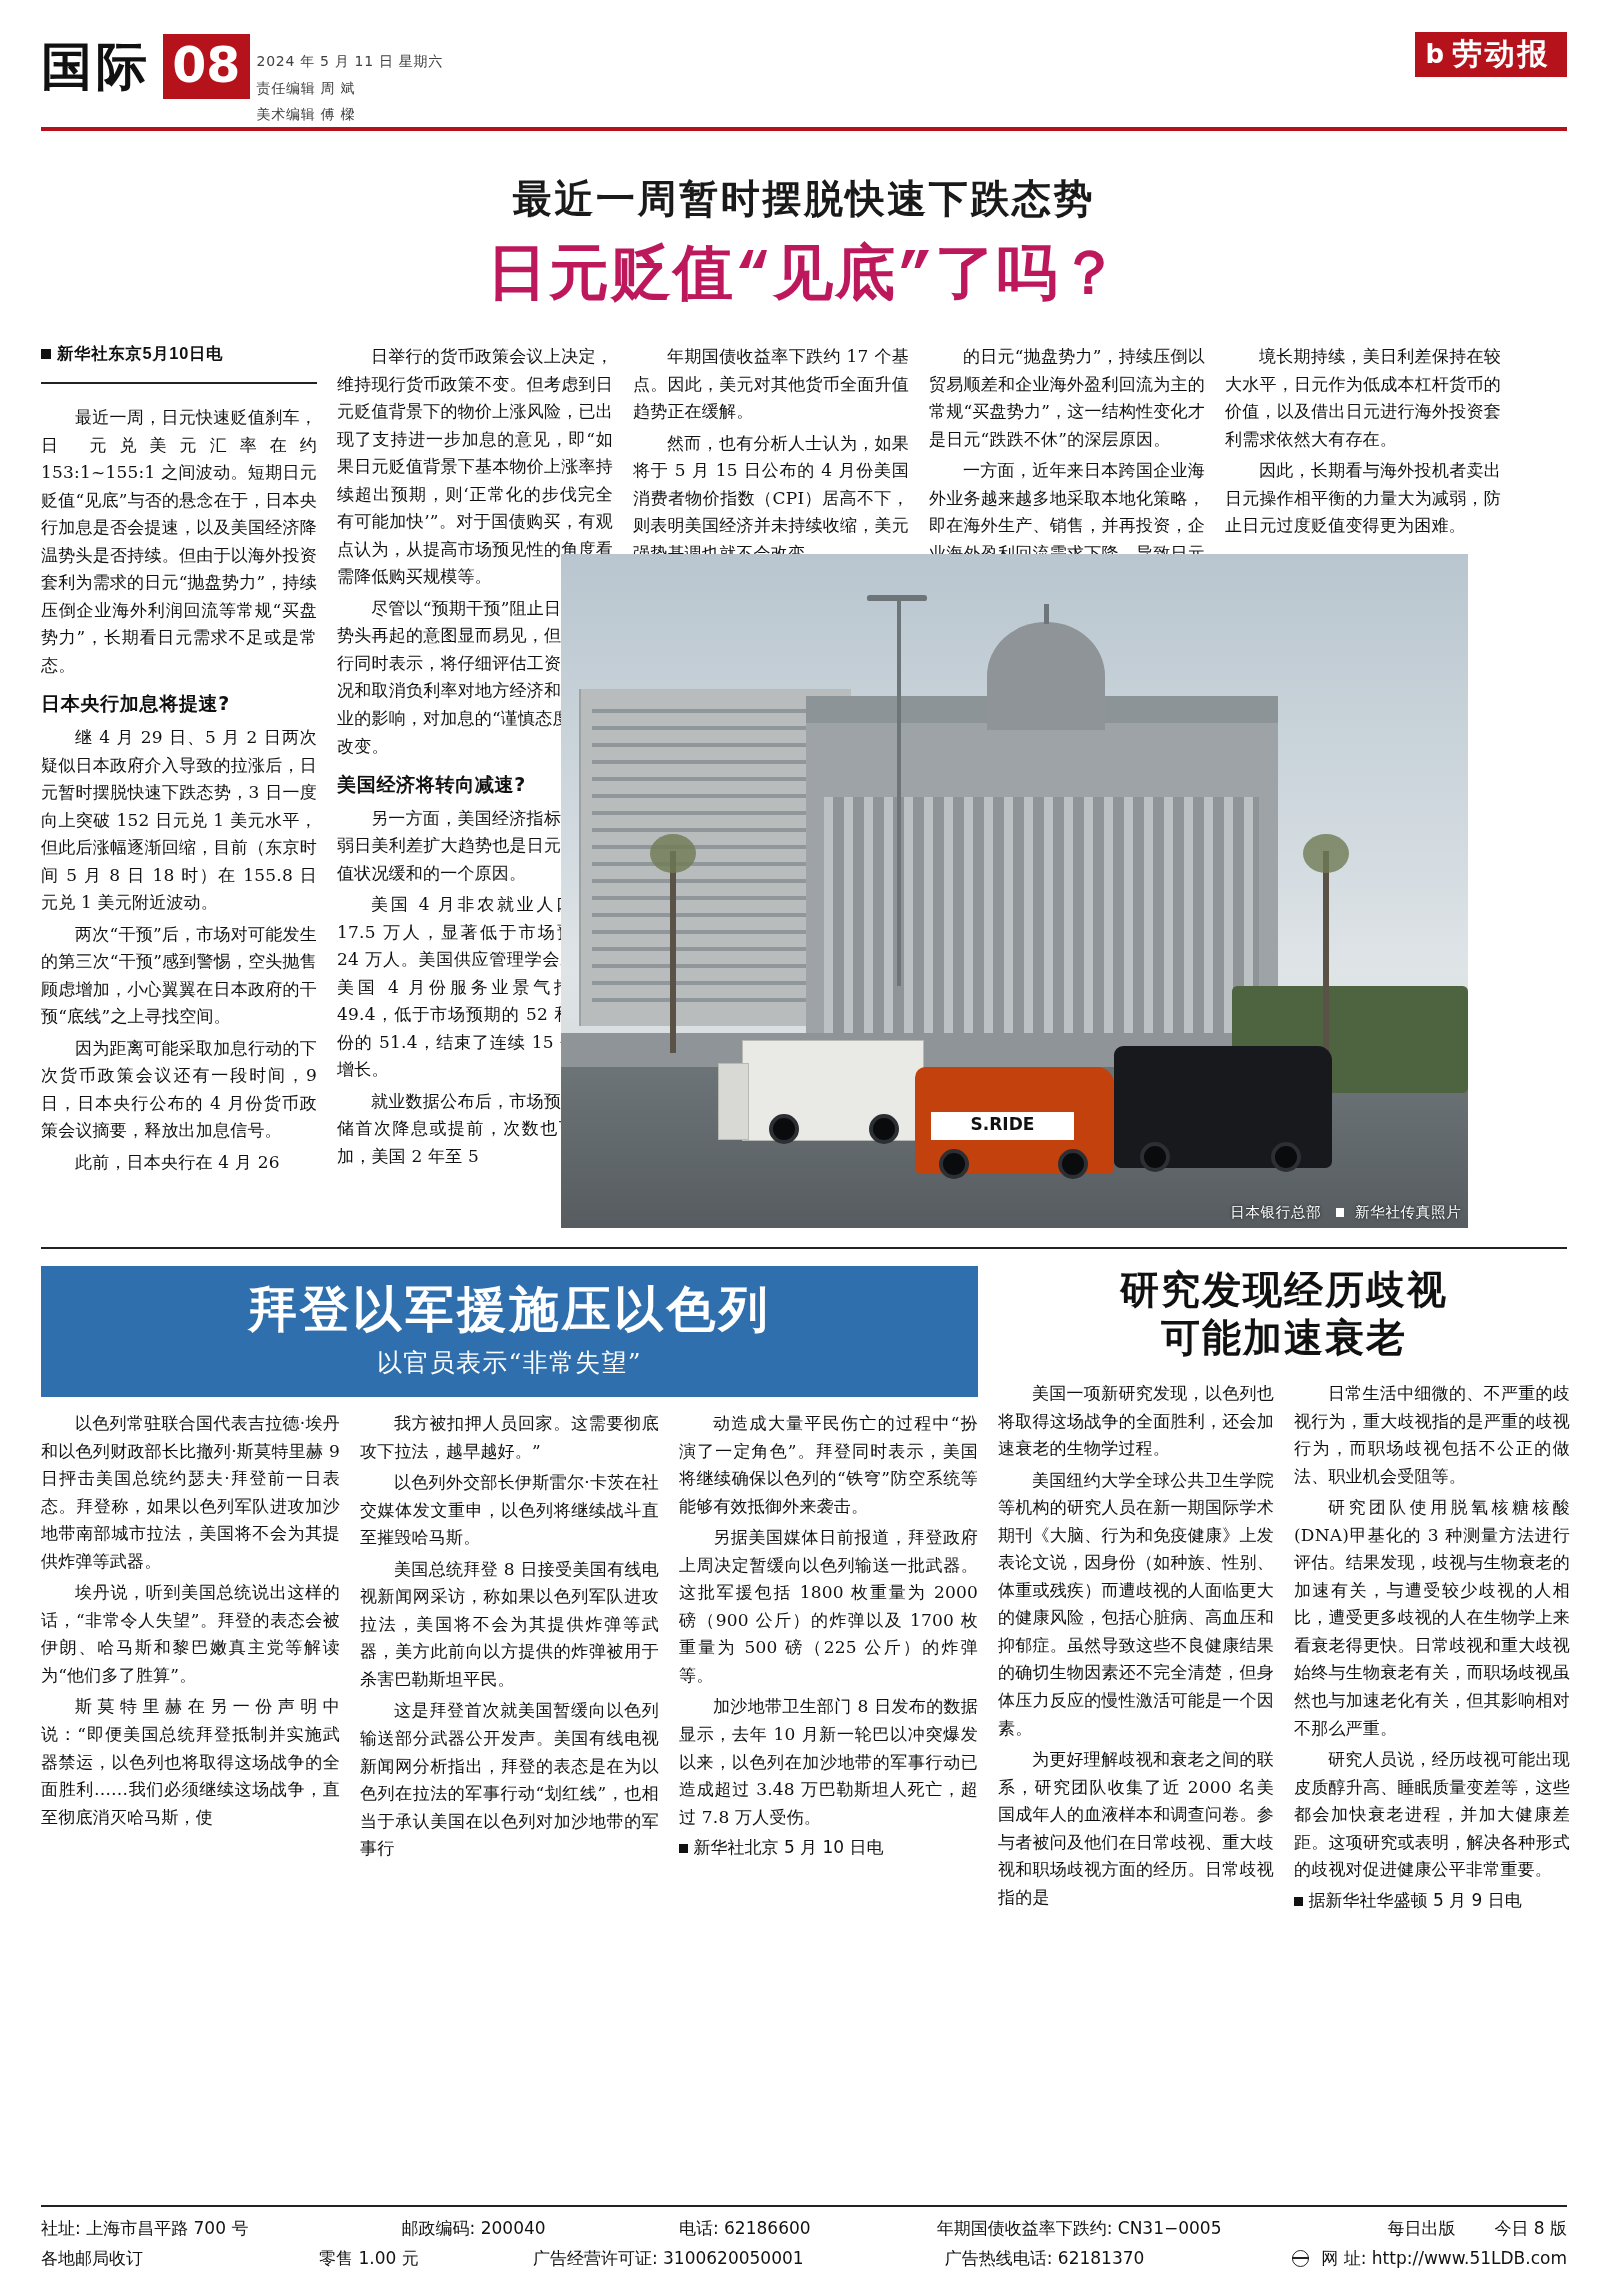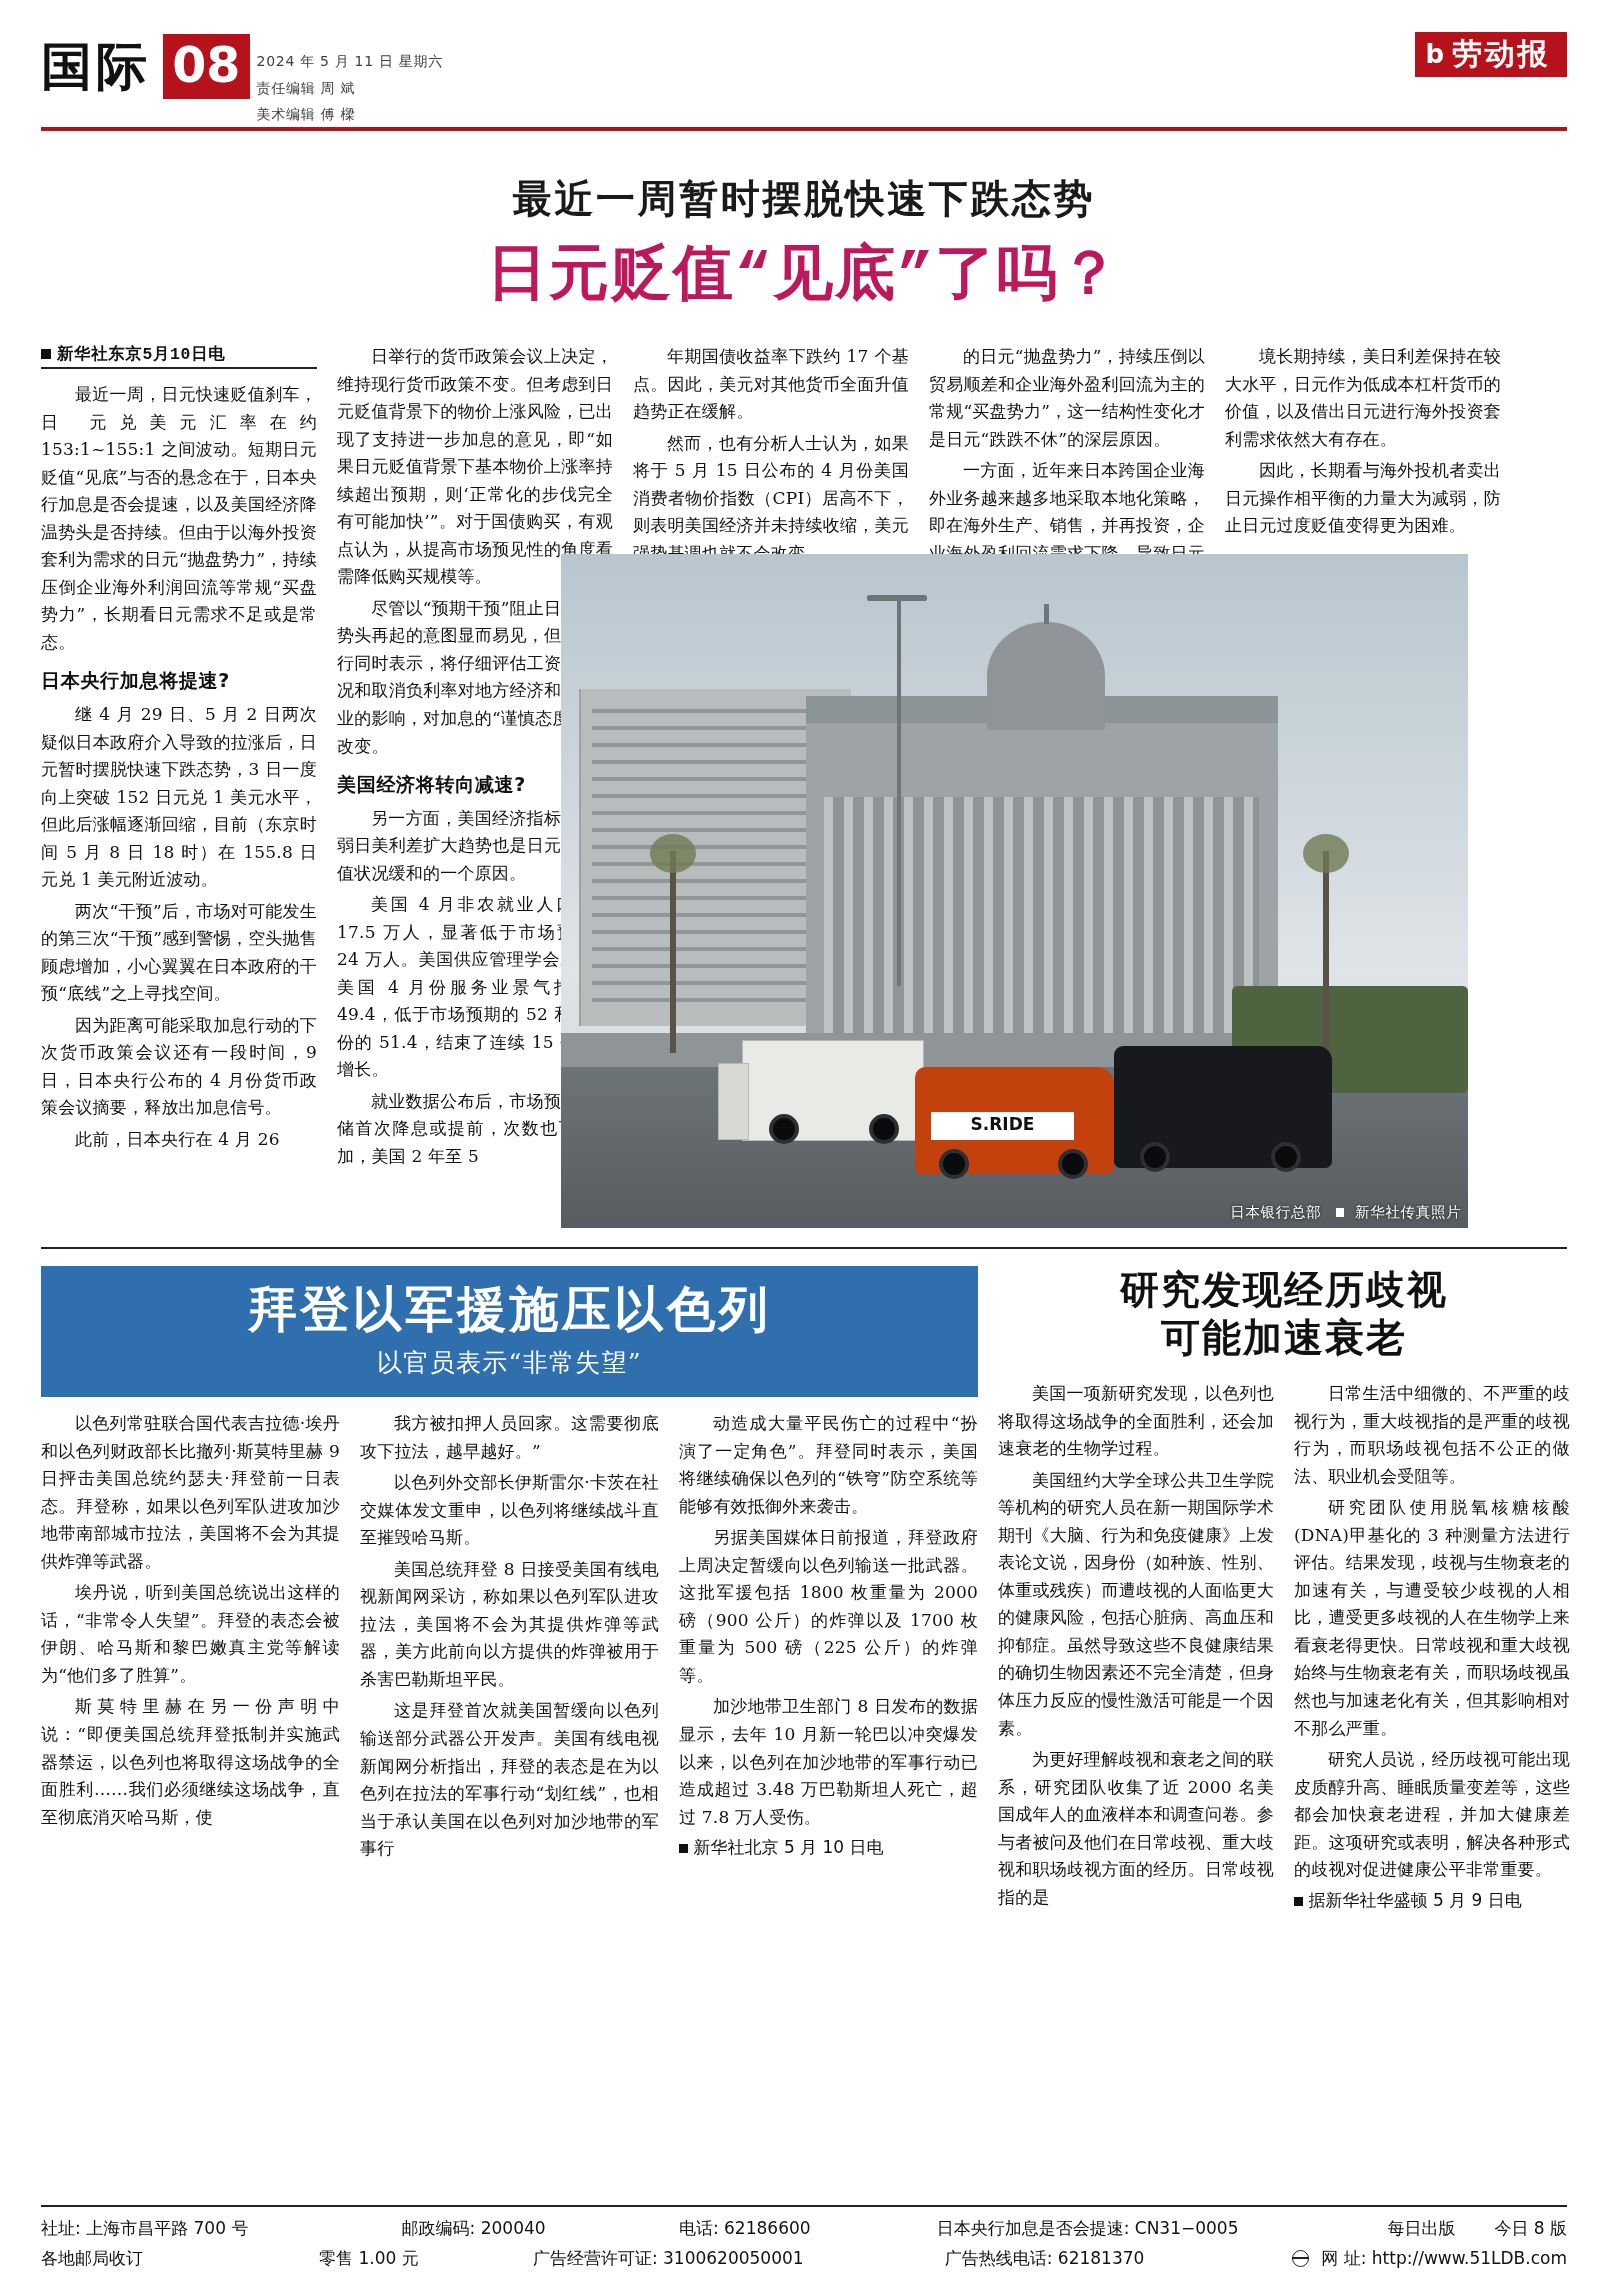--- a/index.html
+++ b/index.html
@@ -112,26 +112,26 @@
   .top-article {
     display: flex;
     gap: 20px;
     margin-top: 9.2px;
   }
   .col {
     width: 276px;
     flex: 0 0 276px;
   }
   .dateline {
-    font-family: Liberation Mono, monospace;
+    font-family: Liberation Sans, sans-serif;
     font-size: 16.4px;
     font-weight: bold;
     border-bottom: 2px solid #222;
-    padding-bottom: 2px;
-    margin-bottom: 12px;
+    padding-bottom: 17px;
+    margin-bottom: 20px;
     letter-spacing: 0.7px;
   }
   .dateline .sq {
     display: inline-block;
     width: 10px; height: 10px;
     background: #111;
     margin-right: 6px;
   }
   p.body {
     font-family: "DejaVu Serif", serif;
@@ -448,21 +448,21 @@
       </div>
       <div class="cell f2">
         <span>邮政编码:</span>
         <span>200040</span>
       </div>
       <div class="cell f3">
         <span>电话:</span>
         <span>62186600</span>
       </div>
       <div class="cell f4">
-        <span>日本央行加息是否会提速:</span>
+        <span>年期国债收益率下跌约:</span>
         <span>CN31−0005</span>
       </div>
       <div class="cell f5">每日出版</div>
       <div class="cell" style="margin-left:39px;">今日 8 版</div>
     </div>
     <div class="row">
       <div class="cell f1">各地邮局收订</div>
       <div class="cell f2">
         <span>零售</span>
         <span>1.00 元</span>

